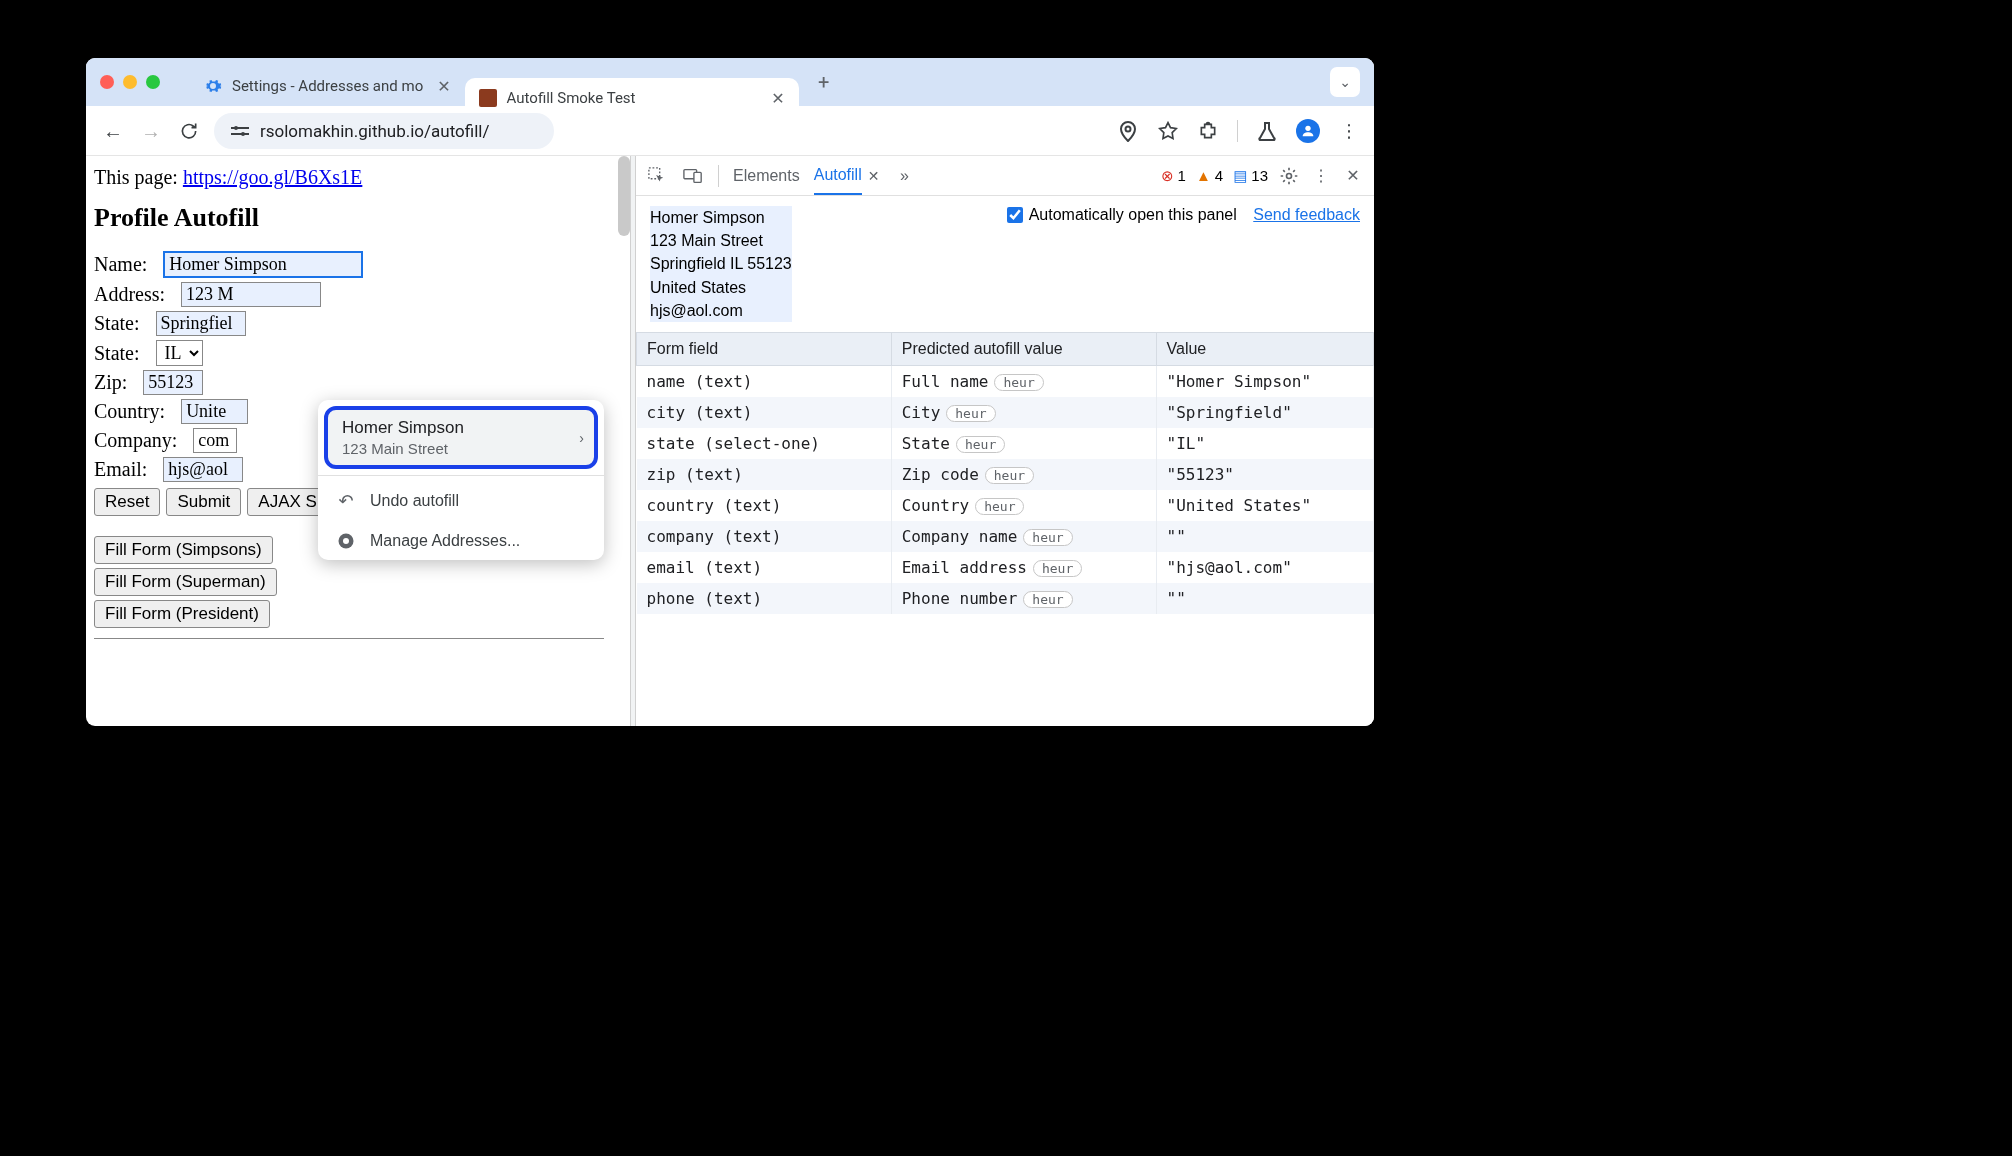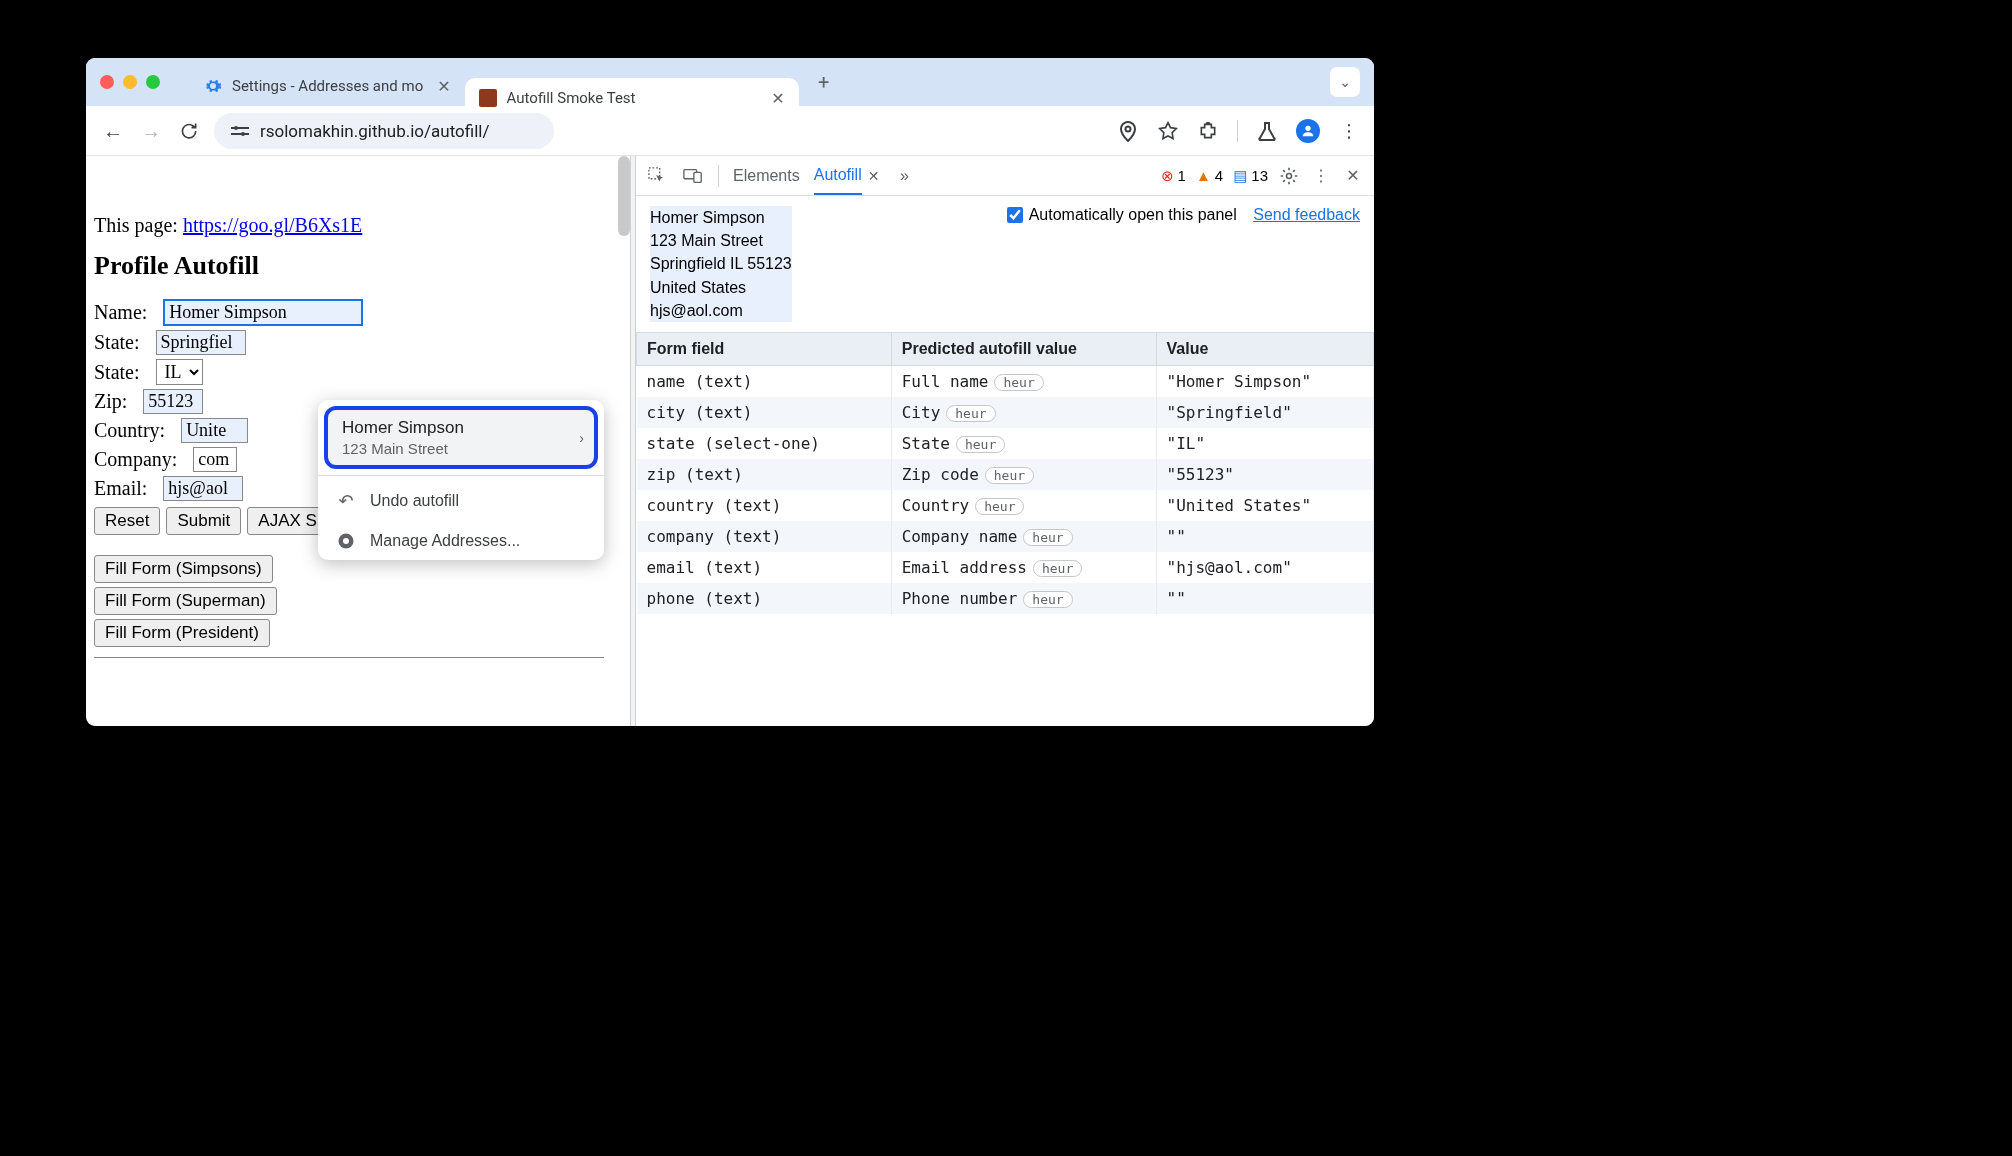--- a/index.html
+++ b/index.html
@@ -58,21 +58,21 @@
 .divider{width:1px;height:22px;background:#d0d0d0}
 .avatar{width:24px;height:24px;border-radius:50%;background:#1a73e8;display:flex;align-items:center;justify-content:center;color:#fff;font-size:14px}
 
 .content {
   display:flex; height: calc(100% - 98px);
 }
 .page {
   width: 544px; padding: 10px 8px; position:relative; font-family: "Times New Roman", serif; color:#000;
   overflow:hidden;
 }
-.page .thispage { font-size:20px; margin-bottom:14px;margin-top:48px;}
+.page .thispage { font-size:20px; margin-bottom:14px;}
 .page .thispage a{color:#0000ee;text-decoration:underline}
 .page h1{font-size:26px;font-weight:bold;margin-bottom:18px}
 .form-row{font-size:20px;margin-bottom:4px;display:flex;align-items:center;gap:16px}
 .form-row label{}
 .form-row input, .form-row select{
   font-family:inherit;font-size:18px;border:1px solid #888;padding:1px 4px;background:#fff;
 }
 .form-row input.hl{background:#e8f0fe;border:2px solid #1a73e8;outline:none}
 .form-row input.af{background:#e8f0fe}
 .btnrow{margin-top:6px;display:flex;gap:6px;flex-wrap:wrap}
@@ -113,21 +113,21 @@
 .dt-err{color:#d93025}.dt-warn{color:#e37400}.dt-info{color:#1a73e8}
 
 .dt-banner{padding:10px 14px;display:flex;align-items:flex-start;gap:8px;font-size:16px}
 .dt-banner .addr-block{background:#e8f0fe;padding:0;line-height:1.45}
 .dt-banner .addr-block span{background:#e8f0fe}
 .auto-open{margin-left:auto;display:flex;align-items:center;gap:6px;font-size:16px}
 .auto-open input{width:16px;height:16px;accent-color:#1a73e8}
 .feedback{color:#1a73e8;text-decoration:underline}
 
 .dt-table{width:100%;border-collapse:collapse;font-family:ui-monospace,Menlo,monospace;font-size:16px}
-.dt-table th{background:#eaeff6;text-align:left;font-weight:700;font-family:-apple-system,sans-serif;font-size:16px;padding:7px 10px;border:1px solid #d5dbe3;color:#202124}
+.dt-table th{background:#eaeff6;text-align:left;font-weight:400;font-family:-apple-system,sans-serif;font-size:16px;padding:7px 10px;border:1px solid #d5dbe3;color:#202124}
 .dt-table td{padding:6px 10px;border-right:1px solid #e8ecf1;color:#202124}
 .dt-table tr:nth-child(even) td{background:#f3f6fb}
 .dt-table tr:nth-child(odd) td{background:#fff}
 .heur{display:inline-block;border:1px solid #c6c6c6;border-radius:10px;padding:0 8px;font-size:13px;color:#5f6368;margin-left:6px;font-family:ui-monospace,monospace;background:#fff}
 
 svg{display:block}
 </style>
 </head>
 <body>
 
@@ -216,20 +216,24 @@
     <div class="page">
       <div class="scrollbar-v"></div>
       <div class="thispage">
         <span>This page: </span><a href="#">https://goo.gl/B6Xs1E</a>
       </div>
       <h1>Profile Autofill</h1>
 
       <div class="form-row">
           <label>Name:</label>
         <input class="hl" style="width: 200px;" value="Homer Simpson">
+        </div>
+      <div class="form-row">
+          <label>Address:</label>
+        <input class="af" style="width: 140px;" value="123 M">
         </div>
       <div class="form-row">
           <label>State:</label>
         <input class="af" style="width: 90px;" value="Springfiel">
         </div>
       <div class="form-row">
           <label>State:</label>
         <select class="af"><option>IL</option></select>
         </div>
       <div class="form-row">

